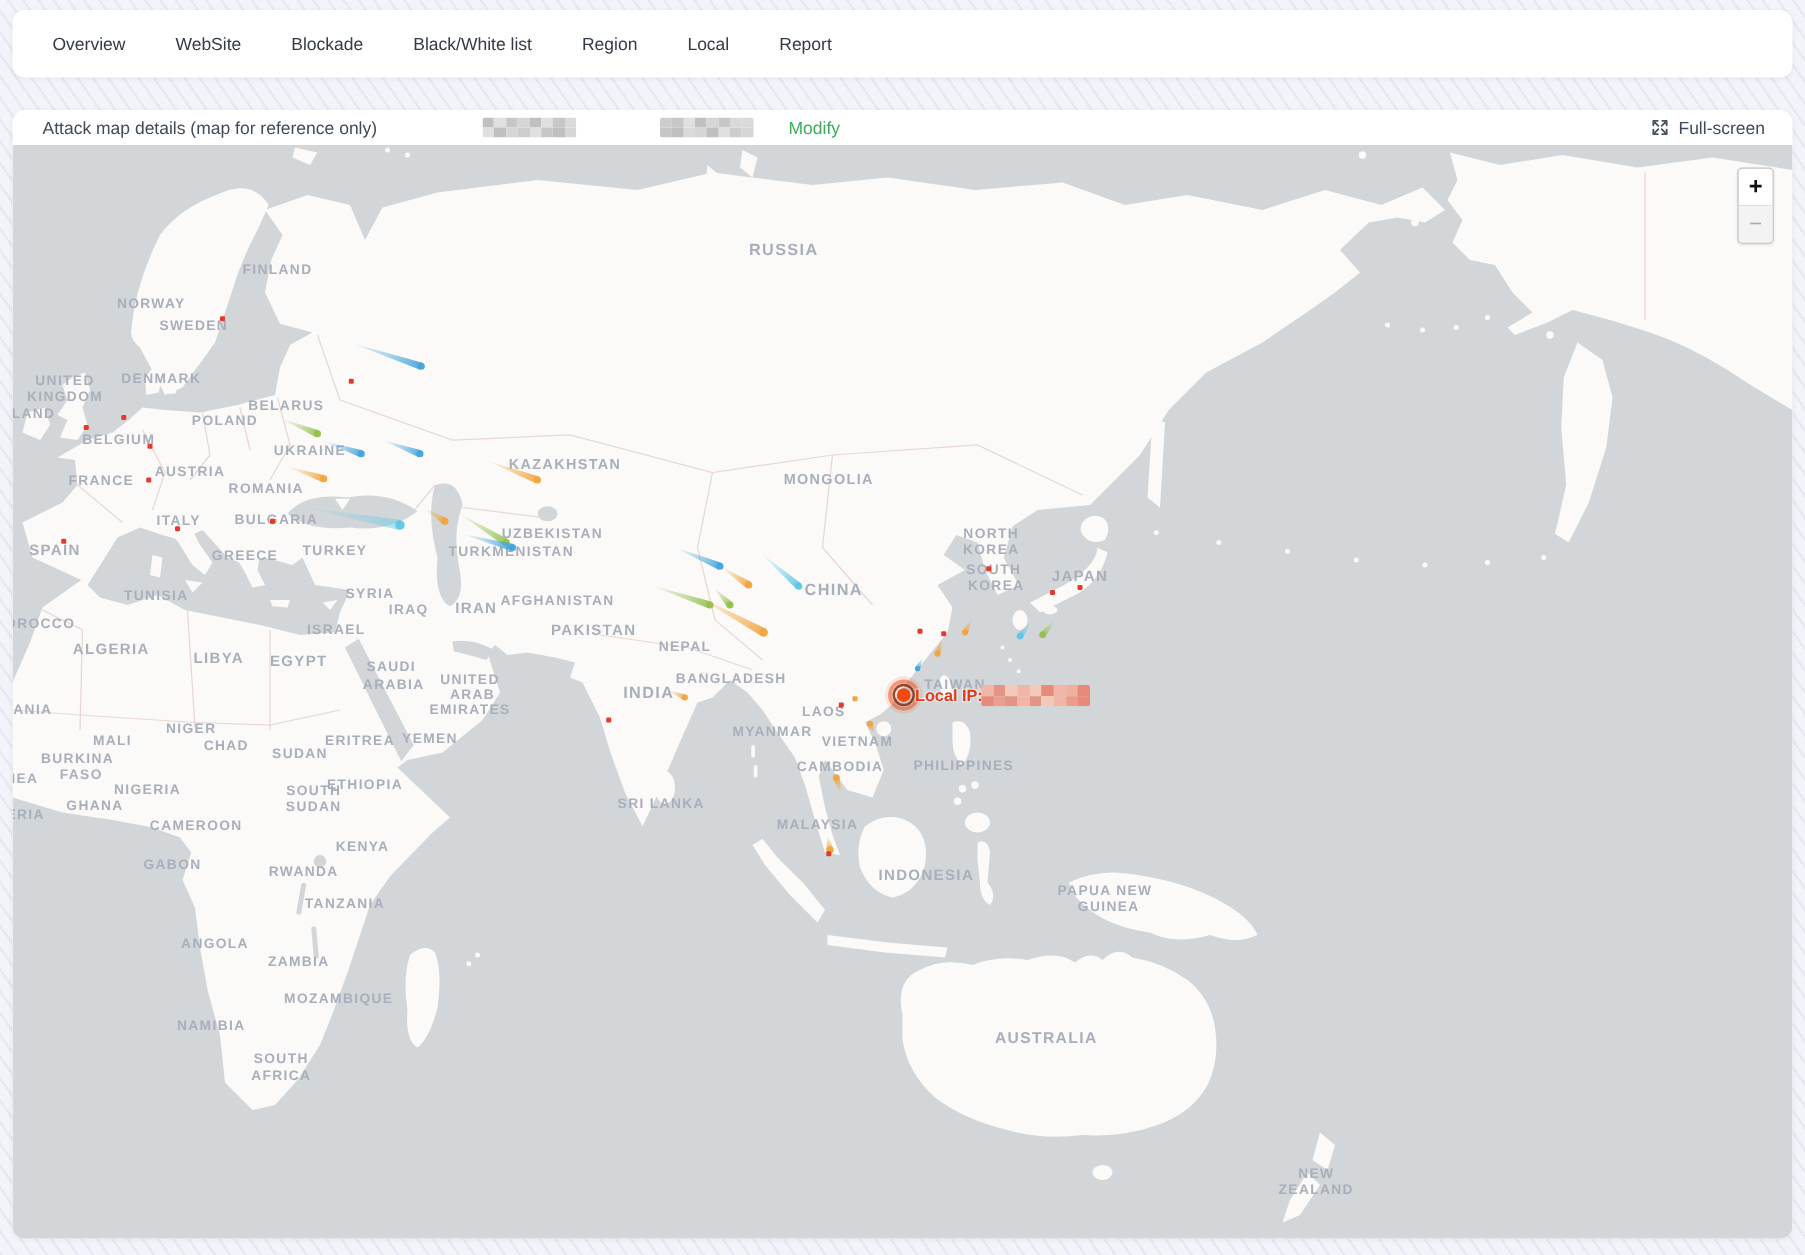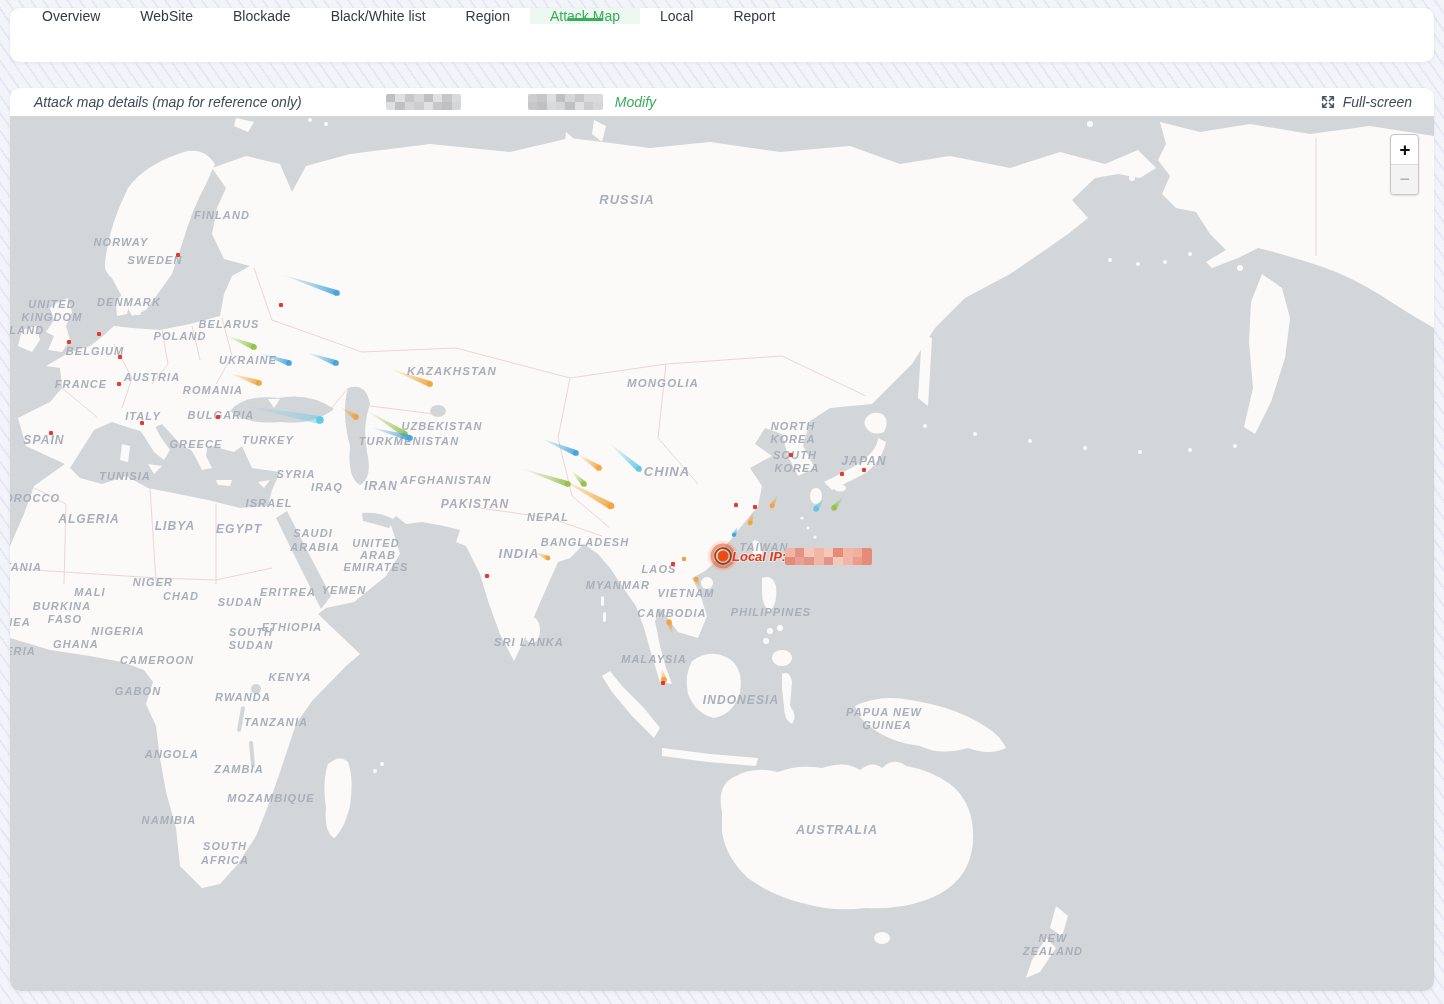--- a/index.html
+++ b/index.html
@@ -6,32 +6,32 @@
   body{
     width:1444px;height:1004px;overflow:hidden;
     font-family:"Liberation Sans",sans-serif;
     background:
       repeating-linear-gradient(55deg, rgba(124,134,196,.10) 0 2px, rgba(124,134,196,0) 2px 10px),
       #f2f4f9;
     position:relative;
   }
   .card{position:absolute;left:10px;background:#fff;border-radius:10px;box-shadow:0 1px 4px rgba(25,35,60,.06);}
   
-  #tab-bar{top:8px;width:1424px;height:54px;display:flex;align-items:flex-start;padding-left:12px;box-sizing:border-box;}
+  #tab-bar{top:8px;width:1424px;height:54px;display:flex;align-items:center;padding-left:12px;box-sizing:border-box;}
   .tab{display:flex;align-items:center;padding:0 20px;font-size:14px;color:#333a45;cursor:pointer;position:relative;white-space:nowrap;}
   .tab.active{color:var(--accent,#3bac5e);background:#edf8f0;}
   .tab.active::after{content:"";position:absolute;left:50%;transform:translateX(-50%);bottom:3px;width:36px;height:3px;border-radius:2px;background:var(--accent,#3bac5e);}
   
-  #content-card{top:88px;width:1424px;height:903px;display:flex;flex-direction:column;overflow:hidden;font-style:italic;}
+  #content-card{top:88px;width:1424px;height:903px;display:flex;flex-direction:column;overflow:hidden;}
   #map-toolbar{height:28px;display:flex;align-items:center;padding:0 22px 0 24px;font-size:14px;color:#3f4a5a;flex:none;}
   #map-toolbar .tb-title{margin-right:14px;}
   #map-toolbar .tb-label{margin-right:5px;margin-top:48px;}
   .blur-box{display:grid;width:75px;height:16px;border-radius:2px;overflow:hidden;margin-right:8px;}
   .blur-box span{display:block;width:100%;height:100%;}
-  #modify-link{color:var(--accent,#3bac5e);margin-left:4px;cursor:pointer;}
+  #modify-link{color:var(--accent,#3bac5e);margin-left:20px;cursor:pointer;}
   #fullscreen-btn{margin-left:auto;display:flex;gap:7px;color:#3f4a5a;cursor:pointer;font-size:14px;}
   
   #map-wrap{flex:1;position:relative;background:var(--ocean,#d3d6d9);}
   #map-svg{position:absolute;inset:0;display:block;}
   .land{fill:var(--land,#fbfaf8);}
   .sea{fill:var(--ocean,#d3d6d9);}
   .border{fill:none;stroke:#e8d3cf;stroke-width:1;opacity:.9;}
   .maplabel{font-family:"Liberation Sans",sans-serif;font-weight:bold;fill:var(--label,#a8afbb);letter-spacing:1.1px;text-anchor:middle;}
   .localip-text{font-family:"Liberation Sans",sans-serif;font-weight:bold;font-size:13px;fill:#dd3b1c;paint-order:stroke;stroke:#ffffff;stroke-width:2px;stroke-opacity:.45;}
   
@@ -44,21 +44,20 @@
 </style>
 </head>
 <body>
 
 <nav class="card" id="tab-bar">
     <div class="tab">Overview</div>
     <div class="tab">WebSite</div>
     <div class="tab">Blockade</div>
     <div class="tab">Black/White list</div>
     <div class="tab">Region</div>
-    <div class="tab active">Attack Map</div>
     <div class="tab">Local</div>
     <div class="tab">Report</div>
   </nav>
 
 <section class="card" id="content-card">
 
   <div id="map-toolbar">
     <span class="tb-title">Attack map details (map for reference only)</span>
     <span class="tb-label">Longitude:</span>
     <span class="blur-box" id="lon-blur" style="grid-template-columns: repeat(8, 1fr); grid-template-rows: repeat(2, 1fr);">

